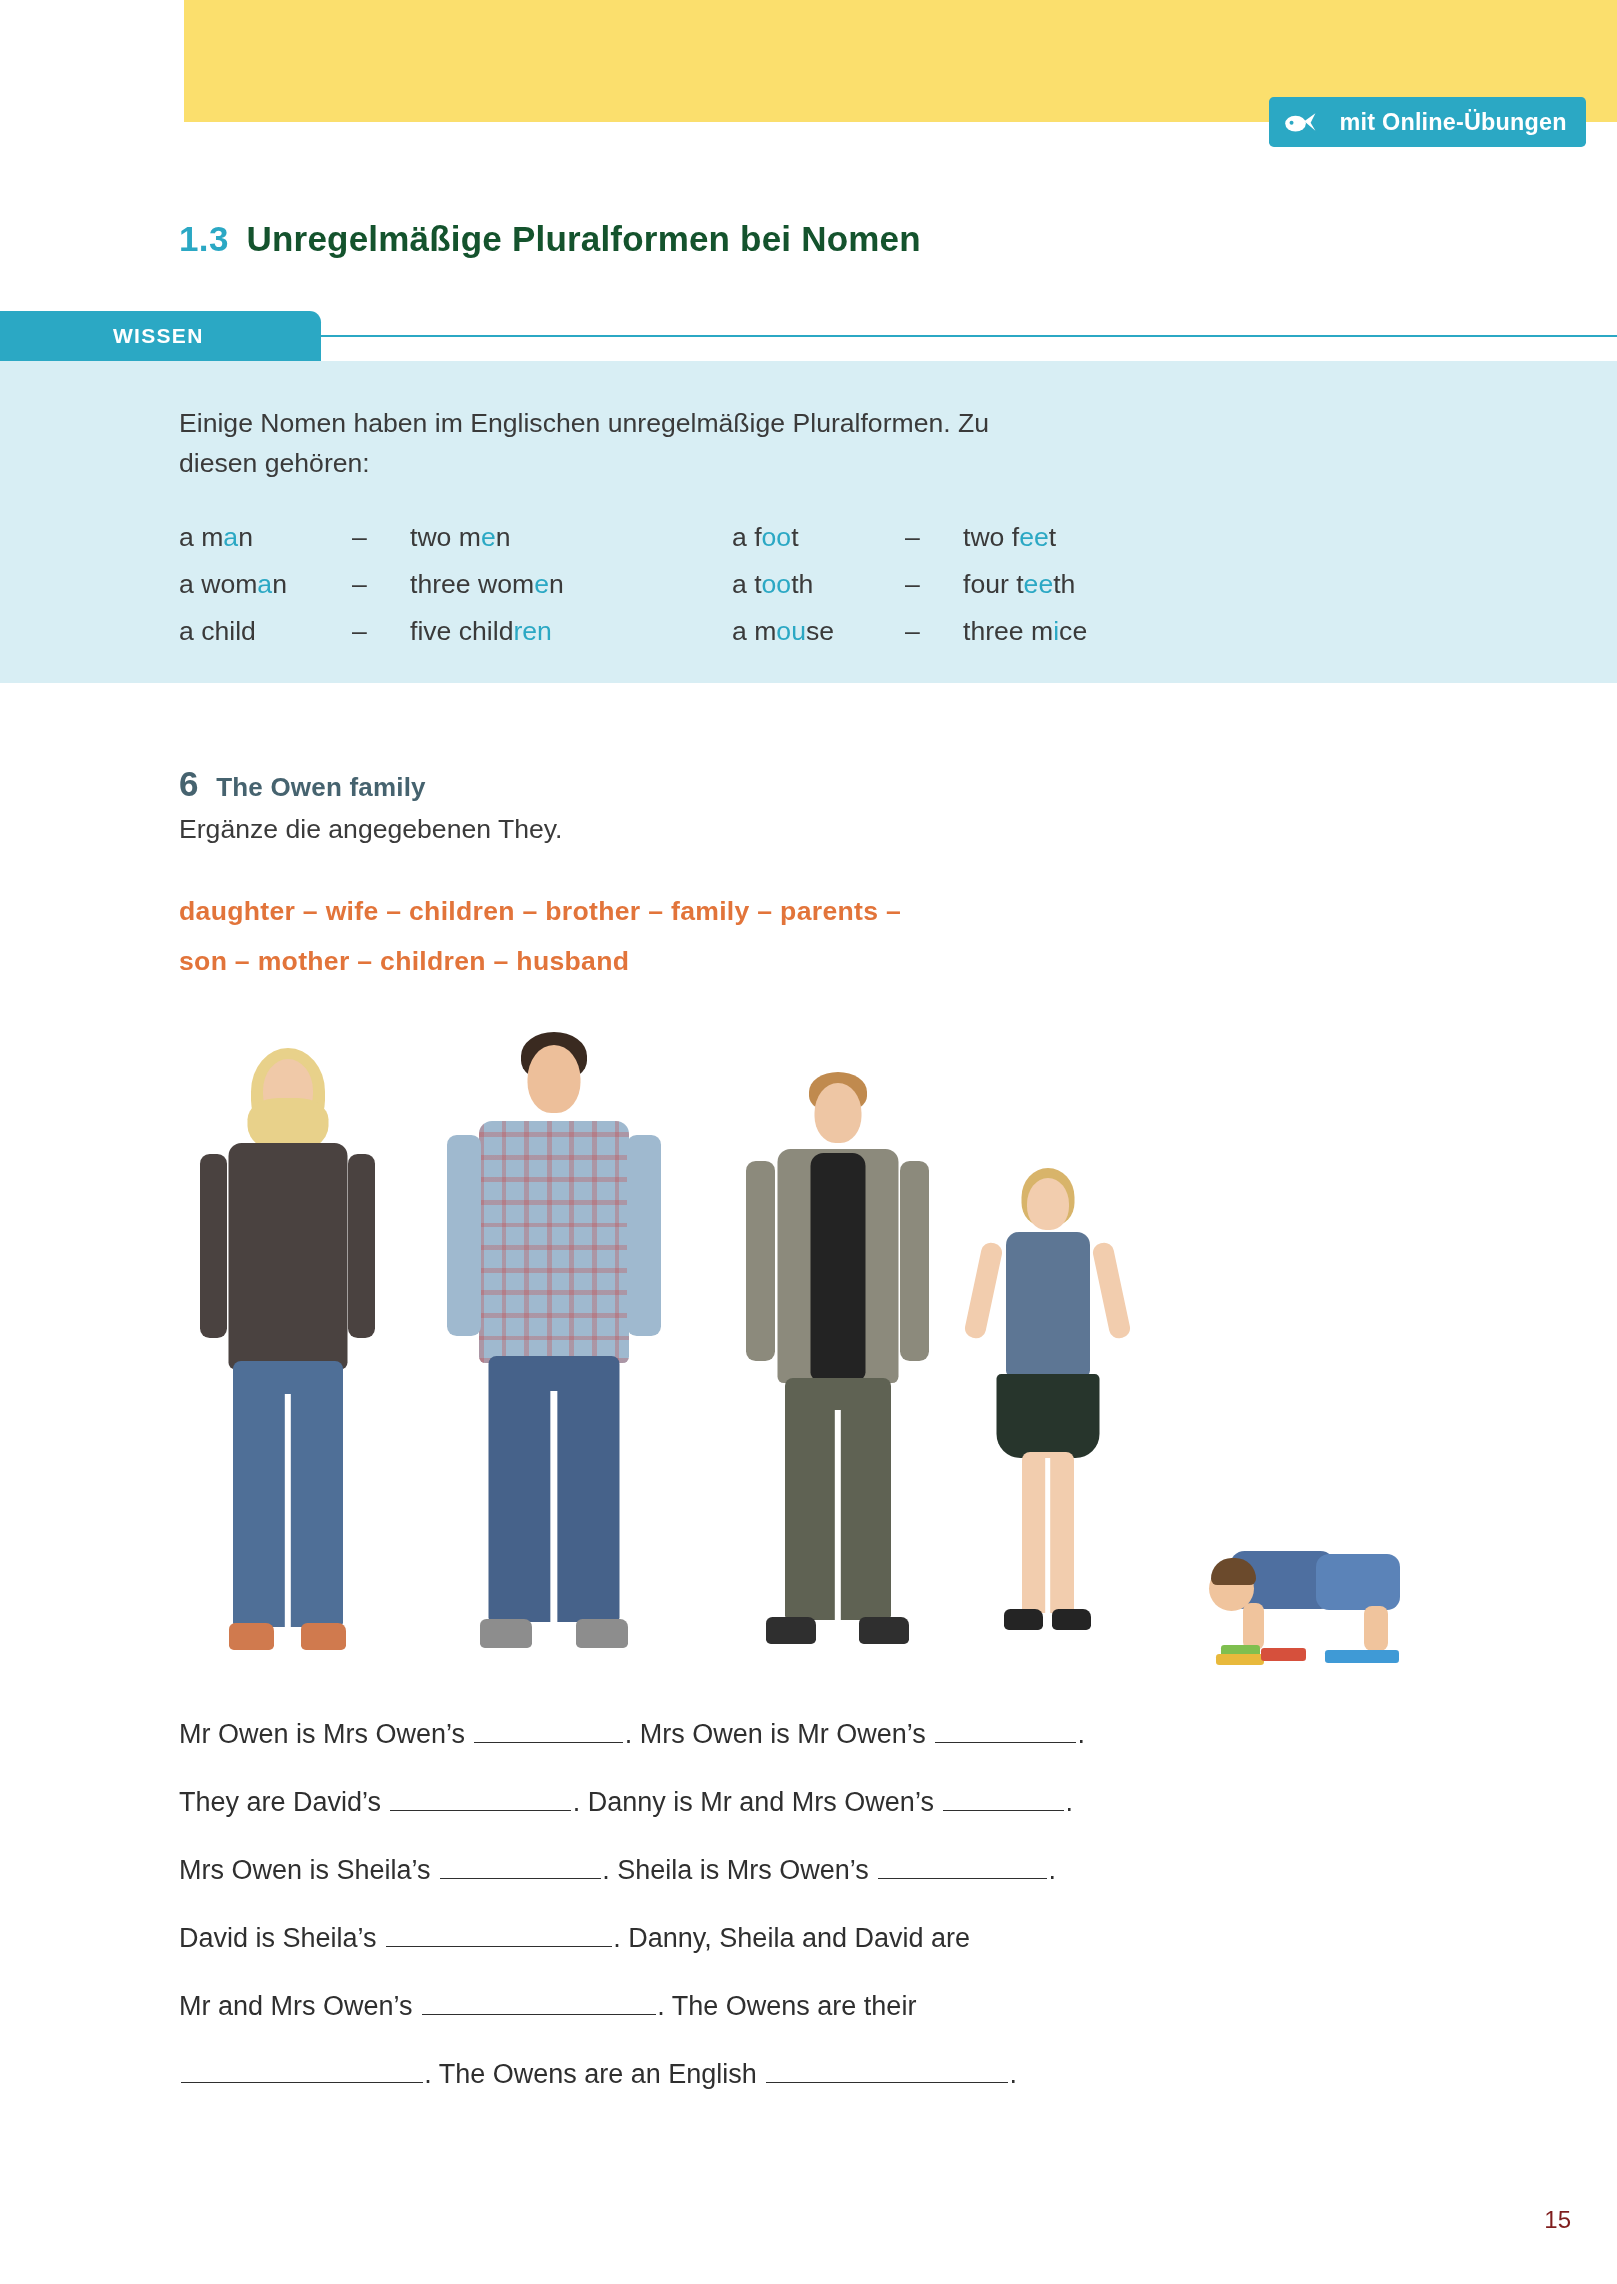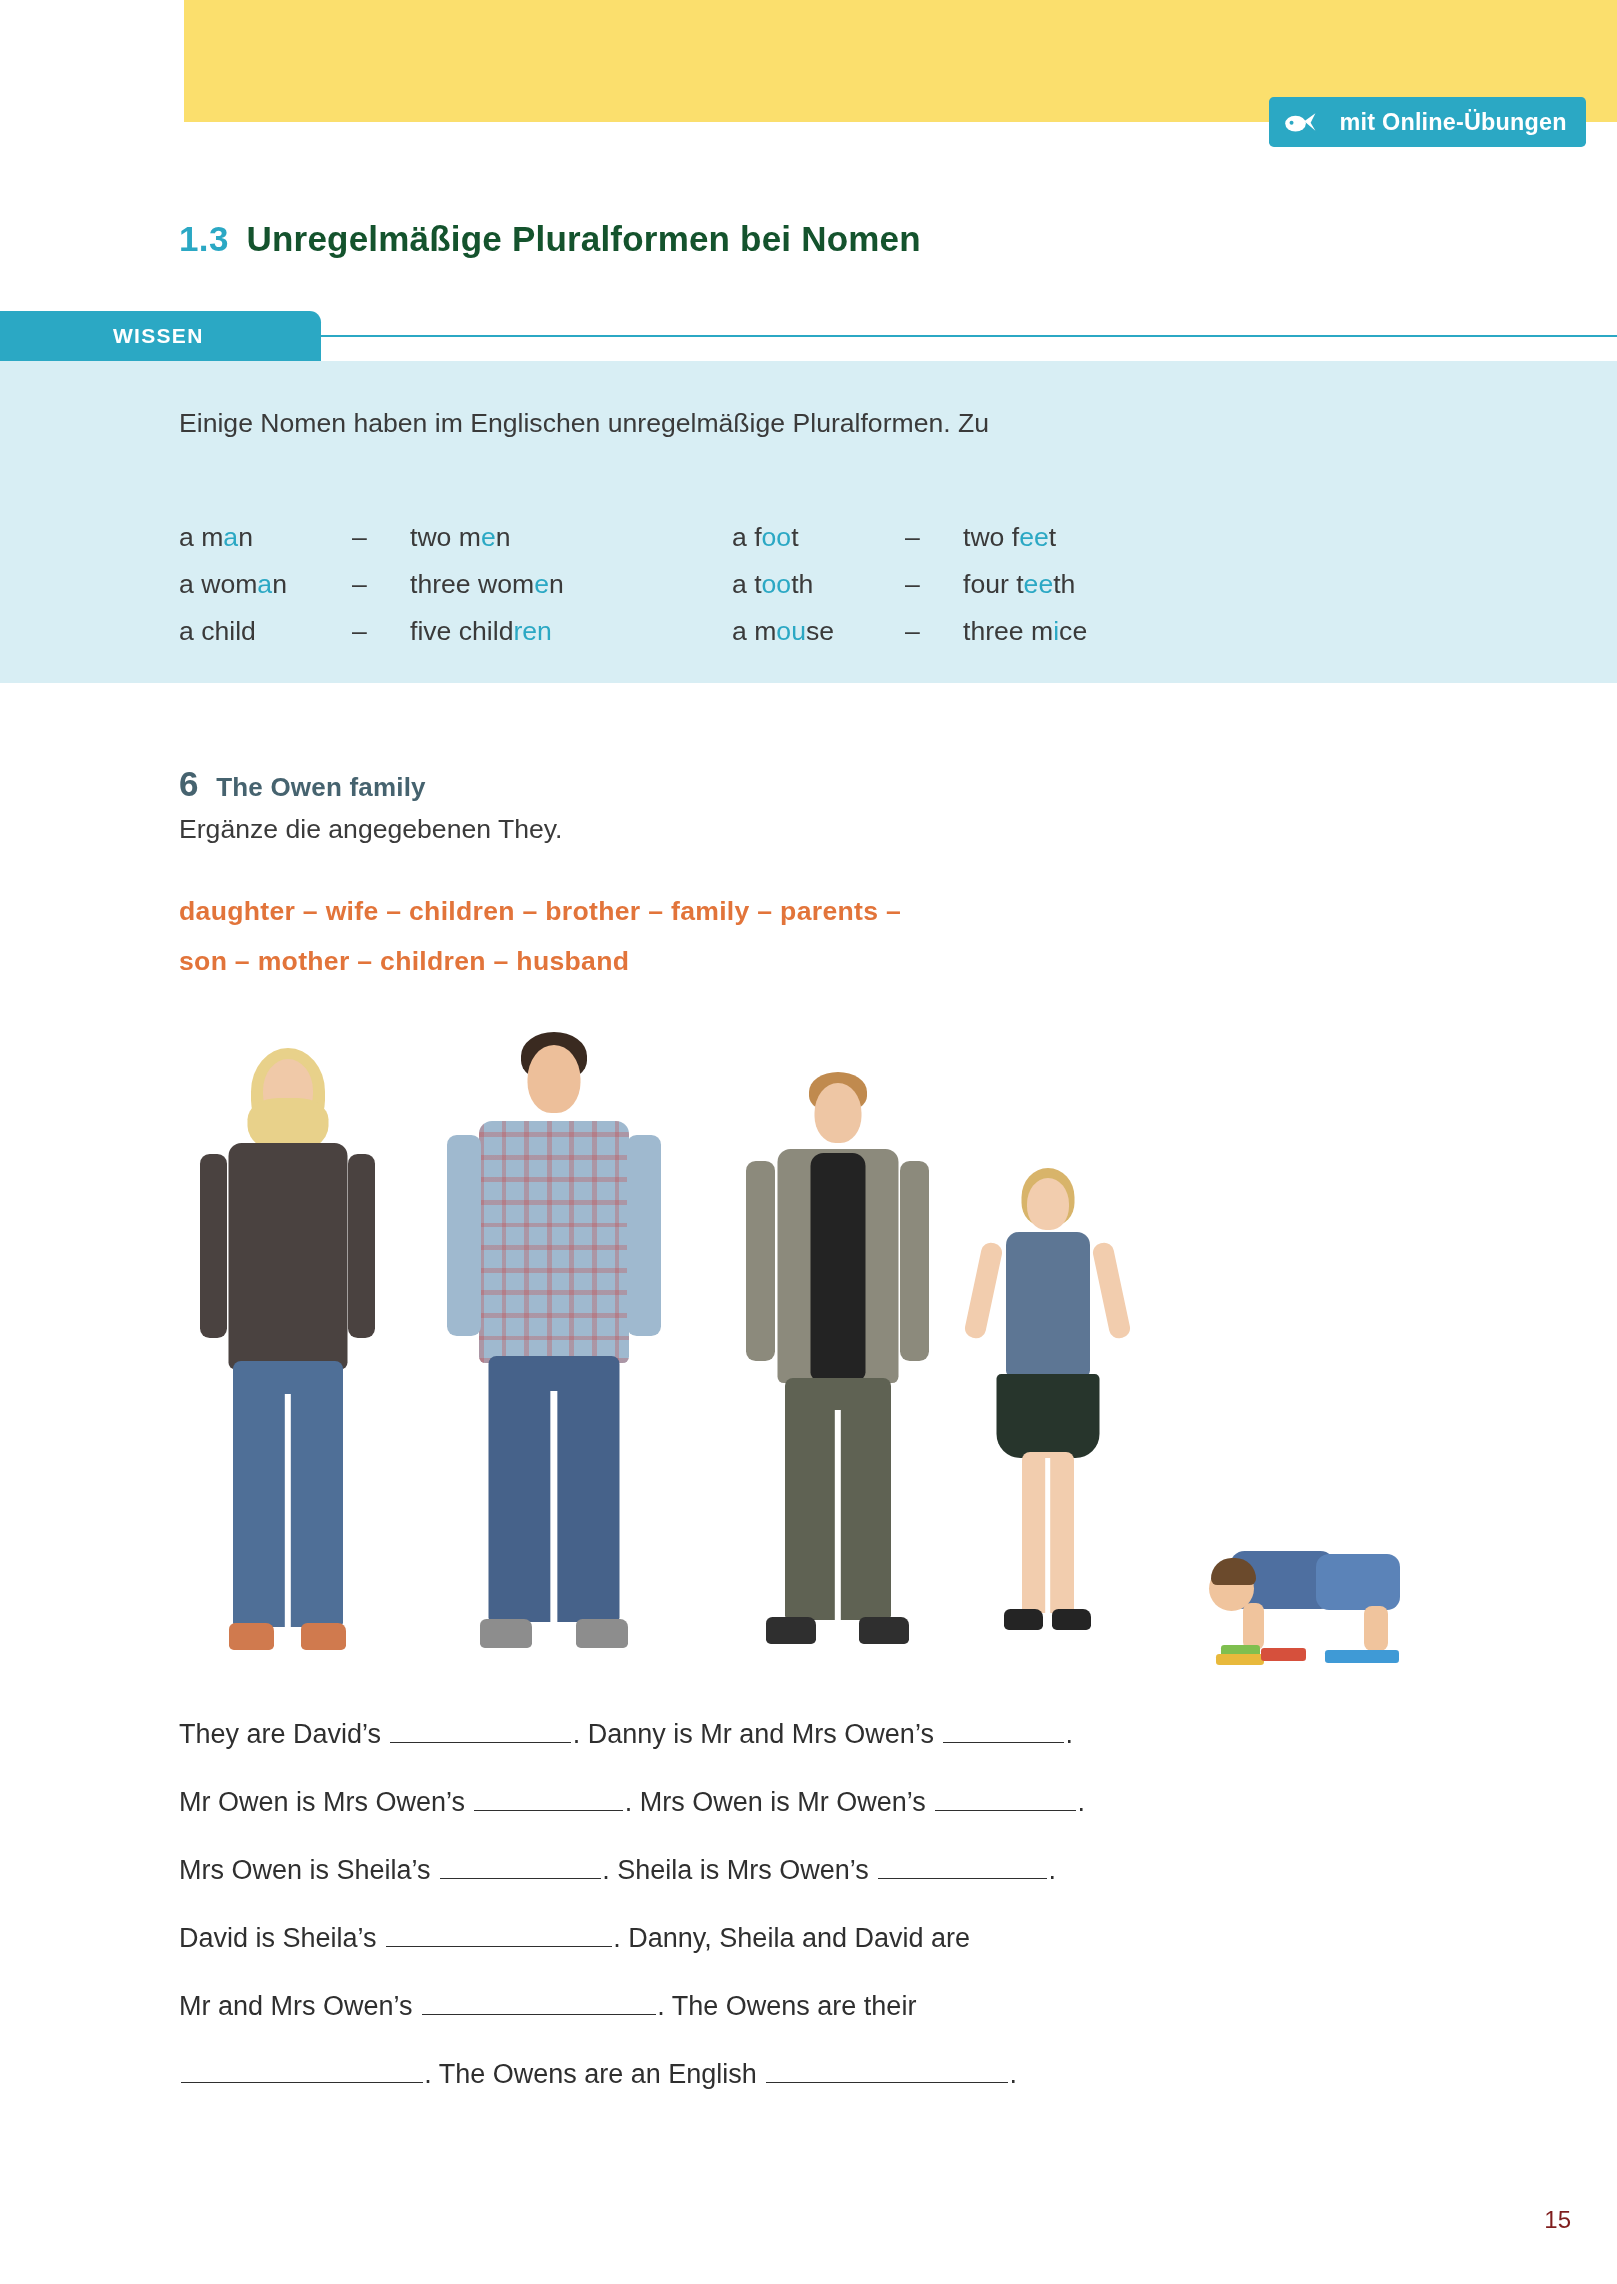--- a/index.html
+++ b/index.html
@@ -302,20 +302,21 @@
 </div>
 
 <div class="wissen-body"></div>
 <div class="wissen-rule"></div>
 <div class="wissen-tab">
   <span class="wissen-label">WISSEN</span>
 </div>
 
 <div class="wissen-text">
   <span class="l1">Einige Nomen haben im Englischen unregelmäßige Pluralformen. Zu</span>
+  <span class="l2">diesen gehören:</span>
 </div>
 
 <div class="forms-table">
   <table>
     <tbody>
       <tr>
         <td class="col-sg"><span>a m</span><span class="hl">a</span><span>n</span></td>
         <td class="col-dash">–</td>
         <td class="col-pl"><span>two m</span><span class="hl">e</span><span>n</span></td>
         <td class="col-sg2"><span>a f</span><span class="hl">oo</span><span>t</span></td>
@@ -417,22 +418,22 @@
     <div style="position:absolute; left:69px; top:84px; width:21px; height:47px; background:#f0c49d; border-radius:8px;"></div>
     <div style="position:absolute; left:190px; top:87px; width:24px; height:45px; background:#f0c49d; border-radius:8px;"></div>
     <div style="position:absolute; left:47px; top:126px; width:39px; height:13px; background:#7fbf4f; border-radius:3.2px;"></div>
     <div style="position:absolute; left:42px; top:135px; width:48px; height:11.3px; background:#e8b93c; border-radius:3.2px;"></div>
     <div style="position:absolute; left:87px; top:129px; width:45px; height:13px; background:#d6503c; border-radius:3.2px;"></div>
     <div style="position:absolute; left:151px; top:131px; width:74px; height:13px; background:#3f9ad6; border-radius:3.2px;"></div>
   </div>
 </div>
 
 <div class="sentences" id="gapfill-root">
+    <span class="line"><span>Mr Owen is Mrs Owen’s </span><span class="blank" style="width: 149px;"></span><span>. Mrs Owen is Mr Owen’s </span><span class="blank" style="width: 141px;"></span><span>.</span></span>
     <span class="line"><span>They are David’s </span><span class="blank" style="width: 181px;"></span><span>. Danny is Mr and Mrs Owen’s </span><span class="blank" style="width: 121px;"></span><span>.</span></span>
-    <span class="line"><span>Mr Owen is Mrs Owen’s </span><span class="blank" style="width: 149px;"></span><span>. Mrs Owen is Mr Owen’s </span><span class="blank" style="width: 141px;"></span><span>.</span></span>
     <span class="line"><span>Mrs Owen is Sheila’s </span><span class="blank" style="width: 161px;"></span><span>. Sheila is Mrs Owen’s </span><span class="blank" style="width: 169px;"></span><span>.</span></span>
     <span class="line"><span>David is Sheila’s </span><span class="blank" style="width: 226px;"></span><span>. Danny, Sheila and David are</span></span>
     <span class="line"><span>Mr and Mrs Owen’s </span><span class="blank" style="width: 234px;"></span><span>. The Owens are their</span></span>
     <span class="line"><span class="blank" style="width: 242px;"></span><span>. The Owens are an English </span><span class="blank" style="width: 242px;"></span><span>.</span></span>
   </div>
 
 <div class="page-number">15</div>
 
 
 </body></html>

